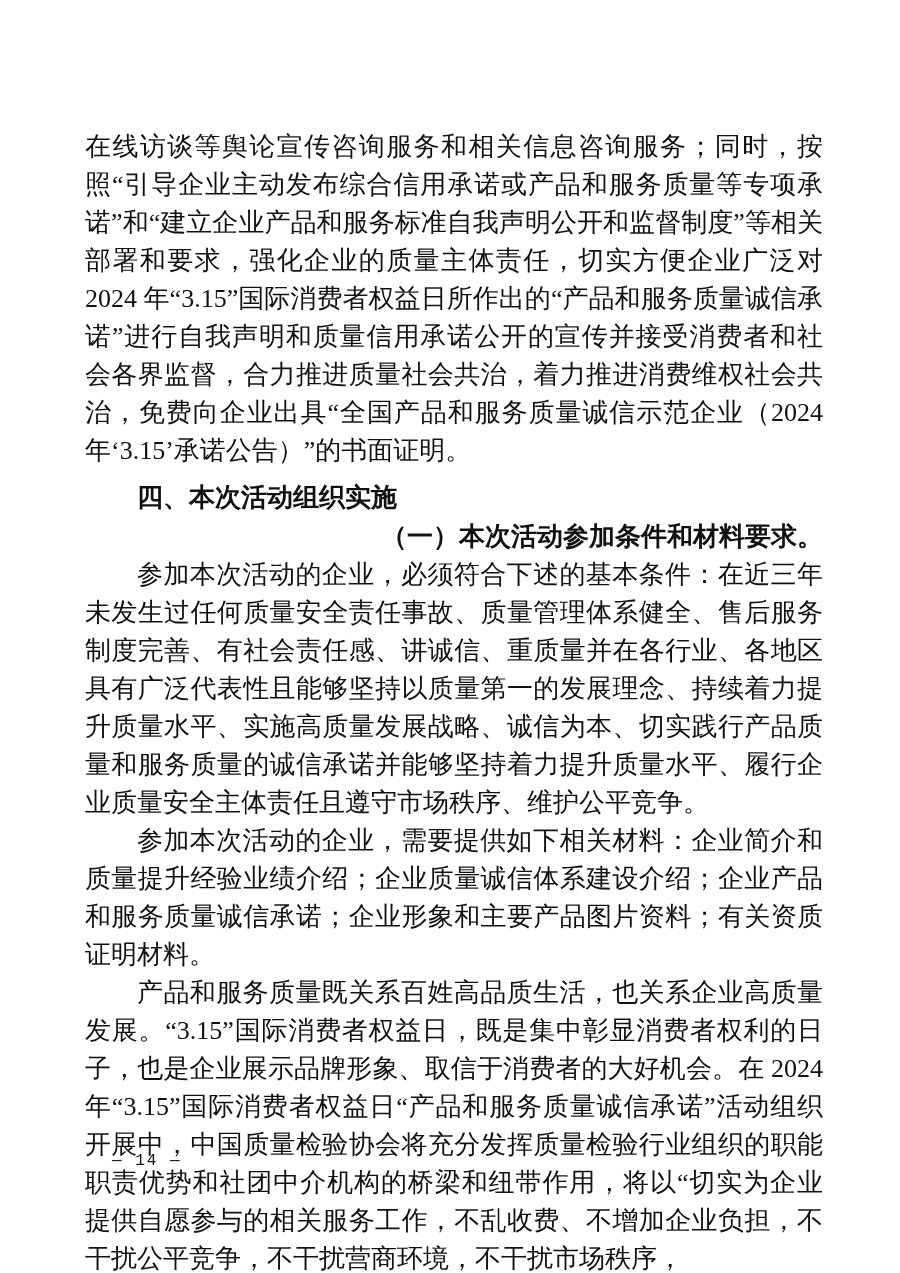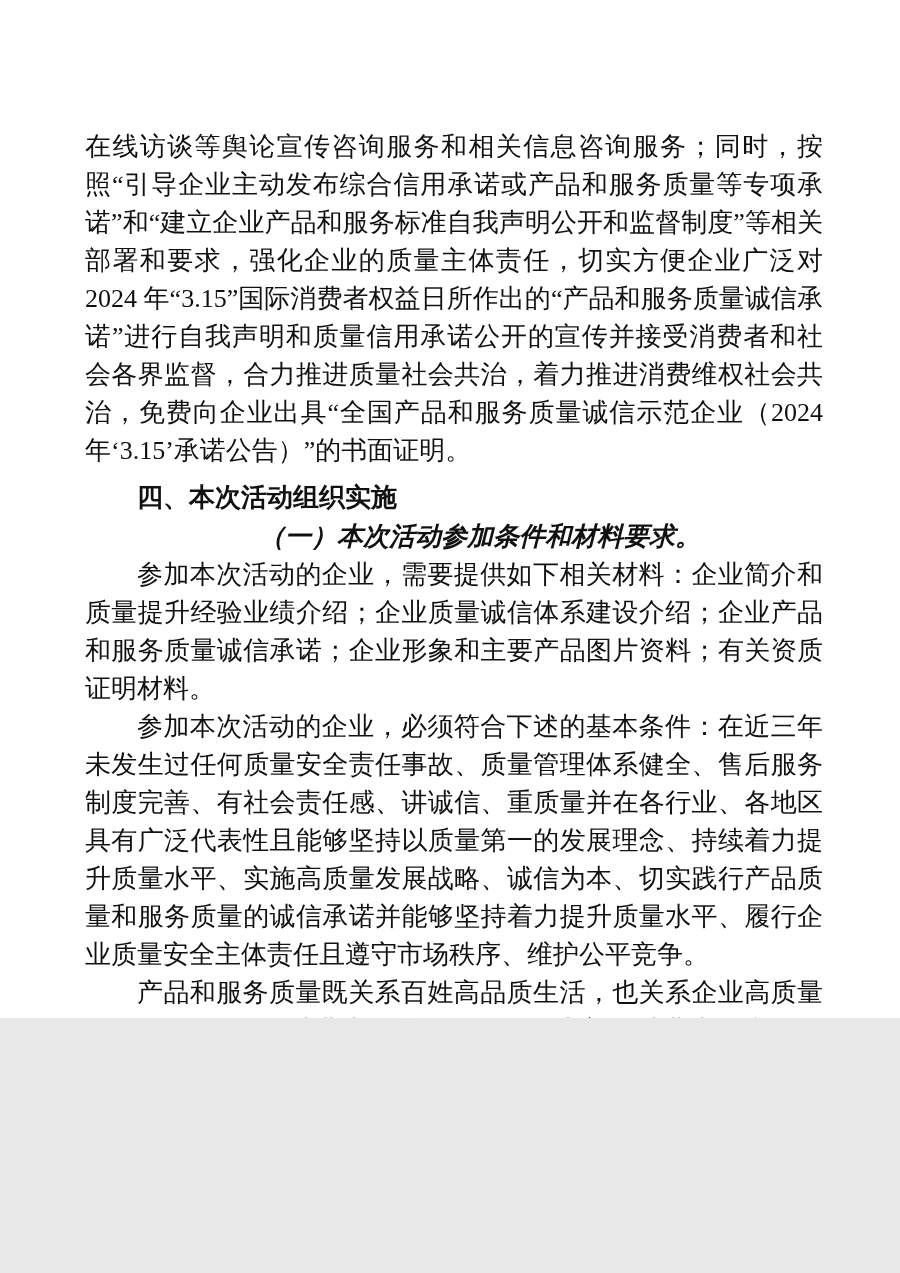--- a/index.html
+++ b/index.html
@@ -3,21 +3,21 @@
 <meta charset="utf-8">
 <style>
   html, body {
     margin: 0;
     padding: 0;
     background: #e8e8e8;
   }
   .page {
     position: relative;
     width: 900px;
-    height: 1018px;
+    height: 1273px;
     margin: 0 auto;
     background: #ffffff;
     overflow: hidden;
     color: #000000;
     font-family: "Liberation Serif", "DejaVu Serif", serif;
   }
   .content {
     position: absolute;
     left: 85px;
     top: 128px;
@@ -41,40 +41,39 @@
     font-family: Liberation Mono, monospace;
     font-weight: bold;
     text-indent: 2em;
     margin-top: 10px !important;
     text-align: left;
   }
   p.subheading {
     font-family: "Liberation Serif", "DejaVu Serif", serif;
     font-weight: bold;
     text-indent: 2em;
-    text-align: center;
-    font-style: italic;
+    text-align: right;
   }
   .footer-pagenum {
     position: absolute;
     left: 112px;
     top: 1146px;
     font-size: 16px;
     line-height: 30px;
     color: #111111;
     font-family: Liberation Mono, monospace;
     letter-spacing: 2px;
   }
 </style>
 </head>
 <body>
 
 <div class="page">
   <div class="content" id="doc-content">
       <p class="body-continued">在线访谈等舆论宣传咨询服务和相关信息咨询服务；同时，按照“引导企业主动发布综合信用承诺或产品和服务质量等专项承诺”和“建立企业产品和服务标准自我声明公开和监督制度”等相关部署和要求，强化企业的质量主体责任，切实方便企业广泛对 2024 年“3.15”国际消费者权益日所作出的“产品和服务质量诚信承诺”进行自我声明和质量信用承诺公开的宣传并接受消费者和社会各界监督，合力推进质量社会共治，着力推进消费维权社会共治，免费向企业出具“全国产品和服务质量诚信示范企业（2024 年‘3.15’承诺公告）”的书面证明。</p>
       <p class="heading">四、本次活动组织实施</p>
       <p class="subheading">（一）本次活动参加条件和材料要求。</p>
+      <p class="body">参加本次活动的企业，必须符合下述的基本条件：在近三年未发生过任何质量安全责任事故、质量管理体系健全、售后服务制度完善、有社会责任感、讲诚信、重质量并在各行业、各地区具有广泛代表性且能够坚持以质量第一的发展理念、持续着力提升质量水平、实施高质量发展战略、诚信为本、切实践行产品质量和服务质量的诚信承诺并能够坚持着力提升质量水平、履行企业质量安全主体责任且遵守市场秩序、维护公平竞争。</p>
       <p class="body">参加本次活动的企业，需要提供如下相关材料：企业简介和质量提升经验业绩介绍；企业质量诚信体系建设介绍；企业产品和服务质量诚信承诺；企业形象和主要产品图片资料；有关资质证明材料。</p>
-      <p class="body">参加本次活动的企业，必须符合下述的基本条件：在近三年未发生过任何质量安全责任事故、质量管理体系健全、售后服务制度完善、有社会责任感、讲诚信、重质量并在各行业、各地区具有广泛代表性且能够坚持以质量第一的发展理念、持续着力提升质量水平、实施高质量发展战略、诚信为本、切实践行产品质量和服务质量的诚信承诺并能够坚持着力提升质量水平、履行企业质量安全主体责任且遵守市场秩序、维护公平竞争。</p>
       <p class="body">产品和服务质量既关系百姓高品质生活，也关系企业高质量发展。“3.15”国际消费者权益日，既是集中彰显消费者权利的日子，也是企业展示品牌形象、取信于消费者的大好机会。在 2024 年“3.15”国际消费者权益日“产品和服务质量诚信承诺”活动组织开展中，中国质量检验协会将充分发挥质量检验行业组织的职能职责优势和社团中介机构的桥梁和纽带作用，将以“切实为企业提供自愿参与的相关服务工作，不乱收费、不增加企业负担，不干扰公平竞争，不干扰营商环境，不干扰市场秩序，</p>
     </div>
   <div class="footer-pagenum">— 14 —</div>
 </div>
 
 </body></html>

